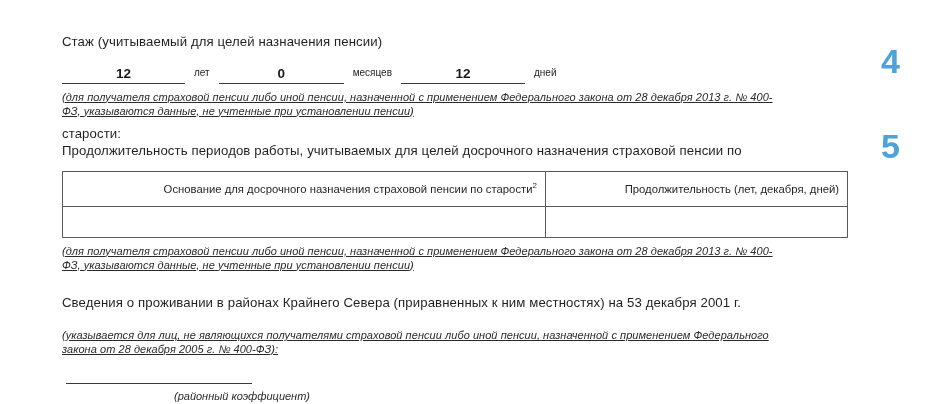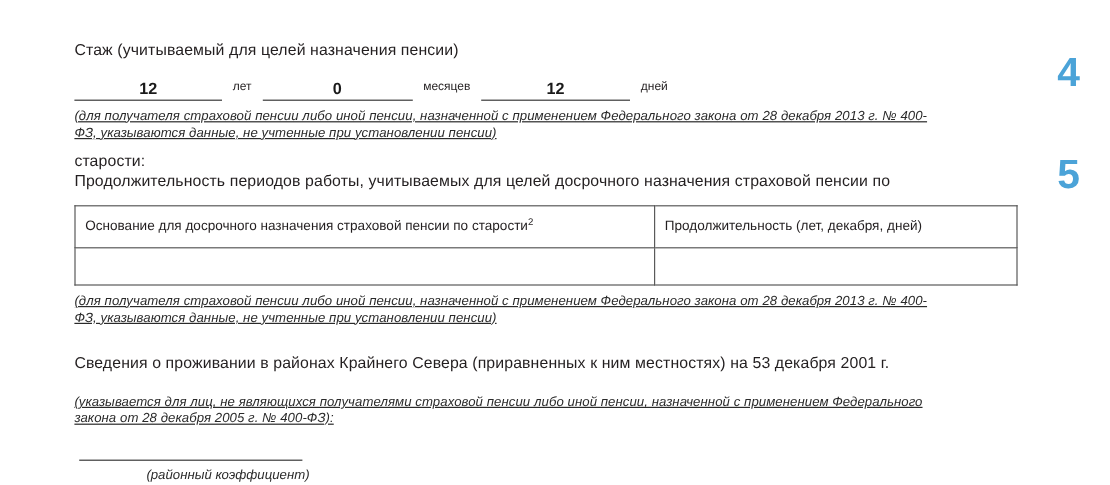--- a/index.html
+++ b/index.html
@@ -99,21 +99,21 @@
   }
   table.periods td {
     border: 1.3px solid #5a5a5a;
     padding: 0;
     vertical-align: middle;
   }
   td.col-basis { width: 482px; }
   td.col-duration { width: 301px; }
   tr.head-row td {
     height: 34px;
-    text-align: left;
+    text-align: right;
     margin-top: 24px;
   }
   tr.data-row td {
     height: 30px;
   }
   .cell-pad {
     padding: 0 8px;
   }
 
   .note-block-2 { margin-top: 6px; }
@@ -130,21 +130,21 @@
   .coef-line {
     border-bottom: 1.5px solid #3a3a3a;
     height: 1px;
     width: 186px;
     margin-left: 4px;
   }
   .coef-caption {
     font-size: 11px;
     font-style: italic;
     color: #2a2a2a;
-    text-align: center;
+    text-align: right;
     margin-top: 6px;
     padding-left: 8px;
   }
 
   
   .marker {
     position: absolute;
     font-size: 34px;
     font-weight: bold;
     color: #4ba3d8;

